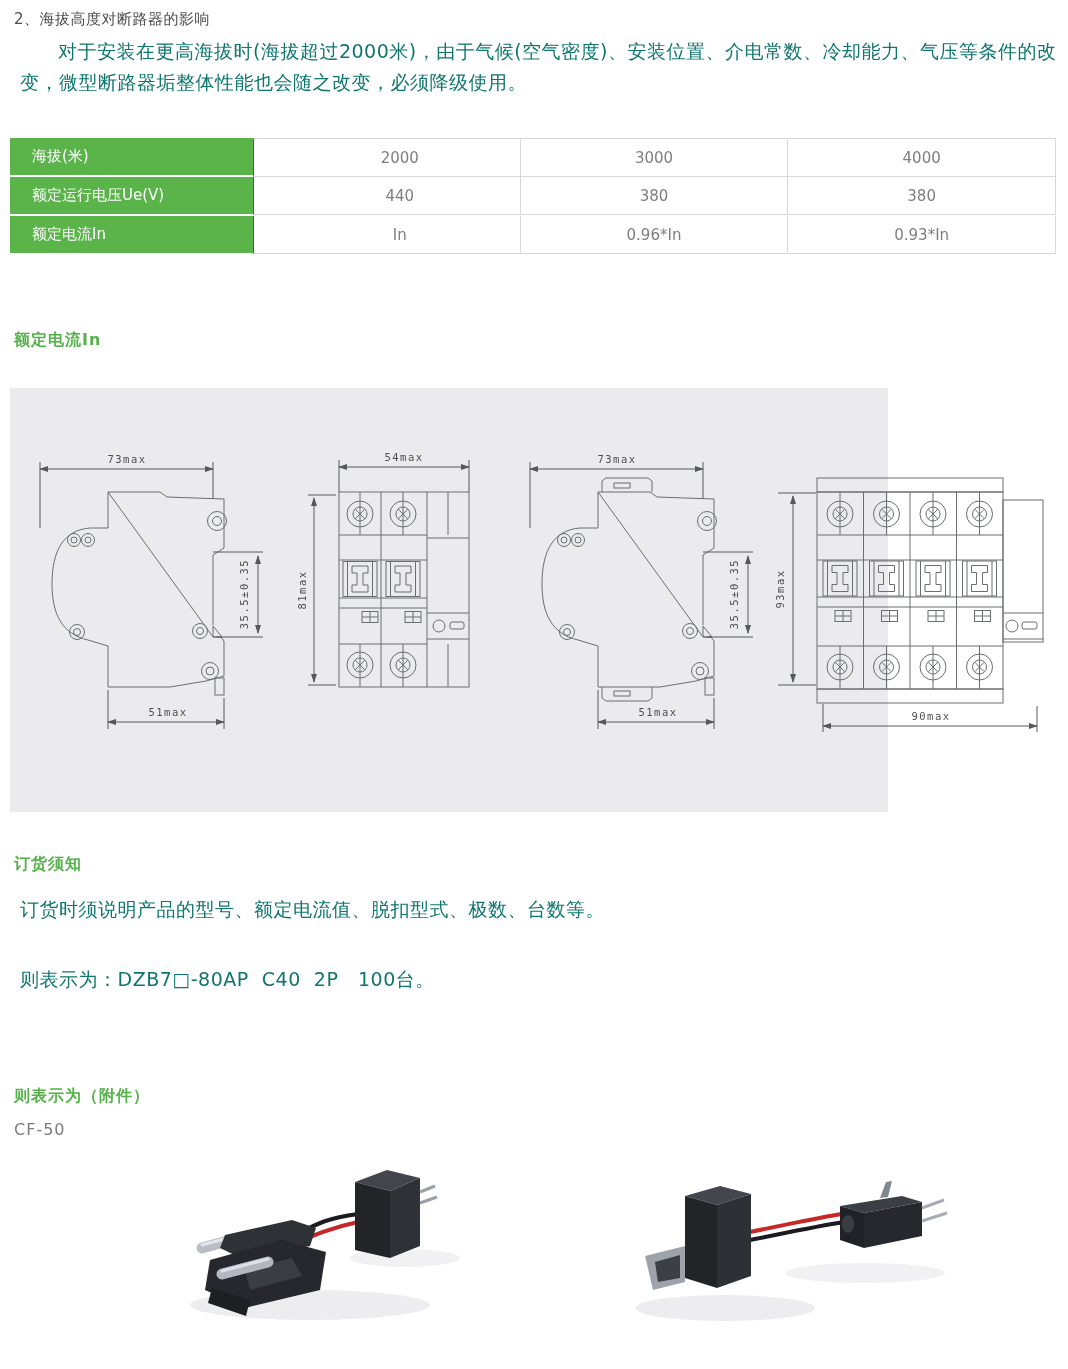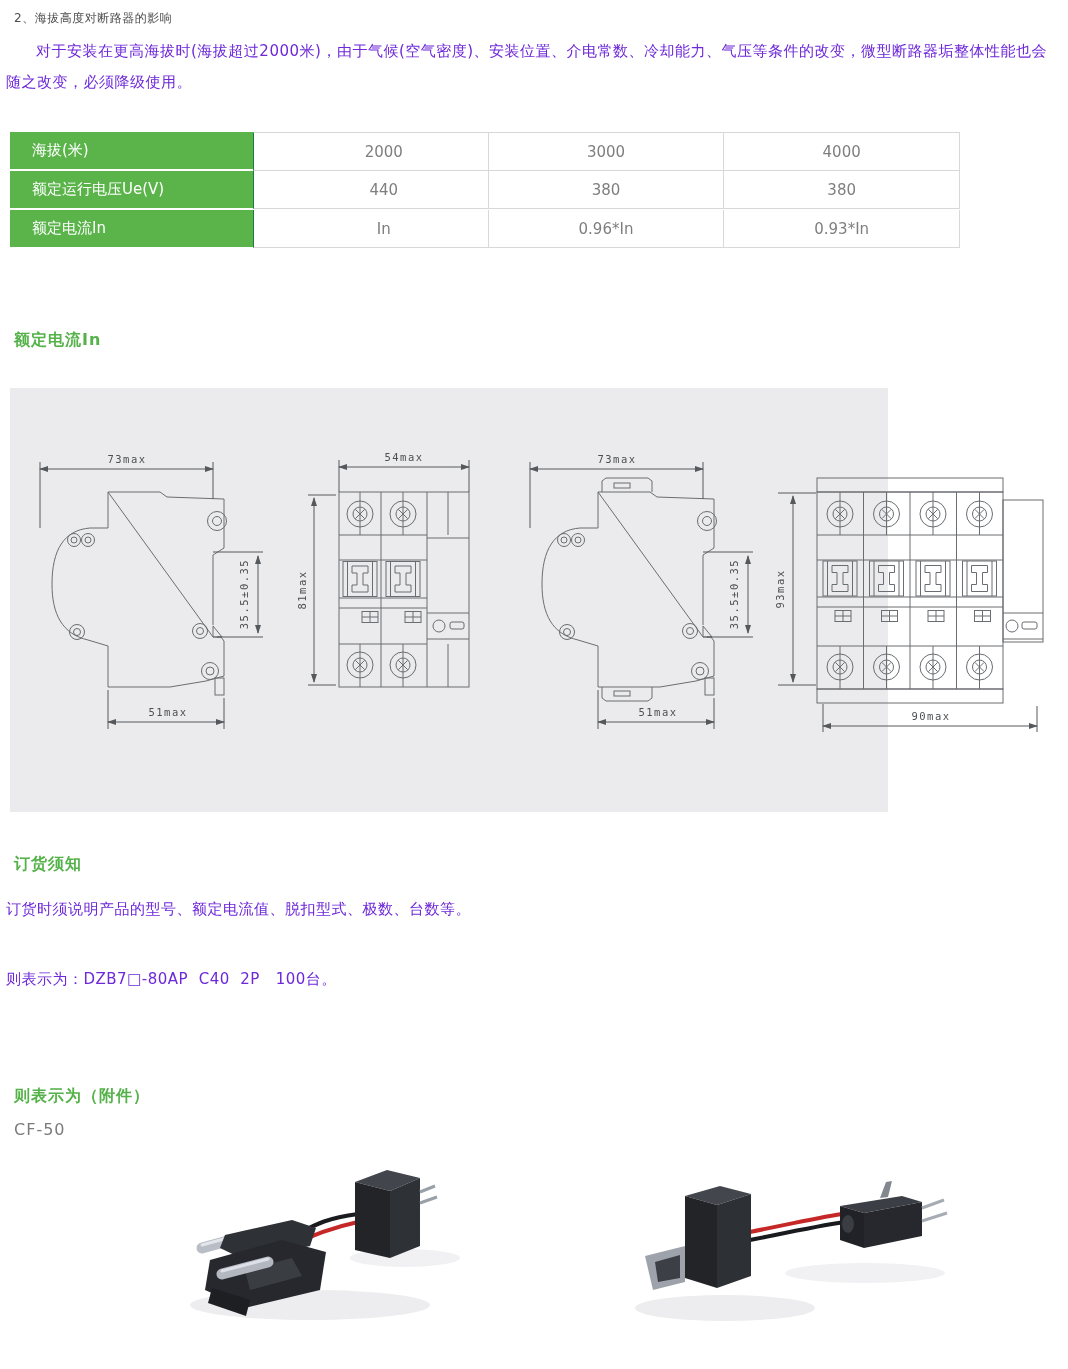--- a/index.html
+++ b/index.html
@@ -1,25 +1,25 @@
 <!DOCTYPE html>
 <html><head>
 <meta charset="utf-8">
 <style>
   html,body{margin:0;padding:0;background:#fff;}
   #page{position:relative;width:1068px;height:1369px;background:#fff;overflow:hidden;
         font-family:"DejaVu Sans","Liberation Sans",sans-serif;}
-  .sec-heading{position:absolute;left:14px;font-size:12px;color:#4d4d4d;letter-spacing:.5px;}
+  .sec-heading{position:absolute;left:14px;font-size:15px;color:#4d4d4d;letter-spacing:.5px;}
   .green-title{position:absolute;left:14px;font-size:16px;font-weight:bold;color:#55b24a;letter-spacing:1px;}
-  .body-text{position:absolute;left:6px;width:1044px;font-size:15px;color:#6d28d9;
+  .body-text{position:absolute;left:20px;width:1044px;font-size:19px;color:#0f766e;
              line-height:31px;letter-spacing:.5px;}
   .indent{text-indent:2em;}
   .pre{white-space:pre-wrap;}
   
-  .tbl{position:absolute;left:10px;top:132px;width:950px;display:grid;
+  .tbl{position:absolute;left:10px;top:138px;width:1046px;display:grid;
        grid-template-columns:243px 1fr 1fr 1fr;}
   .tbl .cell{height:37px;display:flex;align-items:center;font-size:15px;}
   .tbl .hc{background:#5ab44a;color:#fff;padding-left:22px;border-bottom:2px solid #fff;}
   .tbl .hc.last{border-bottom:none;}
   .tbl .dc{background:#fff;color:#7e7e7e;justify-content:center;
            border-right:1px solid #d8d8d8;border-bottom:1px solid #d8d8d8;}
   .tbl .dc.top{border-top:1px solid #d8d8d8;}
   .tbl .dc.first{border-left:1px solid #15803d;padding-left:26px;}
   
   #panel{position:absolute;left:10px;top:388px;width:878px;height:424px;background:#ebebed;}

